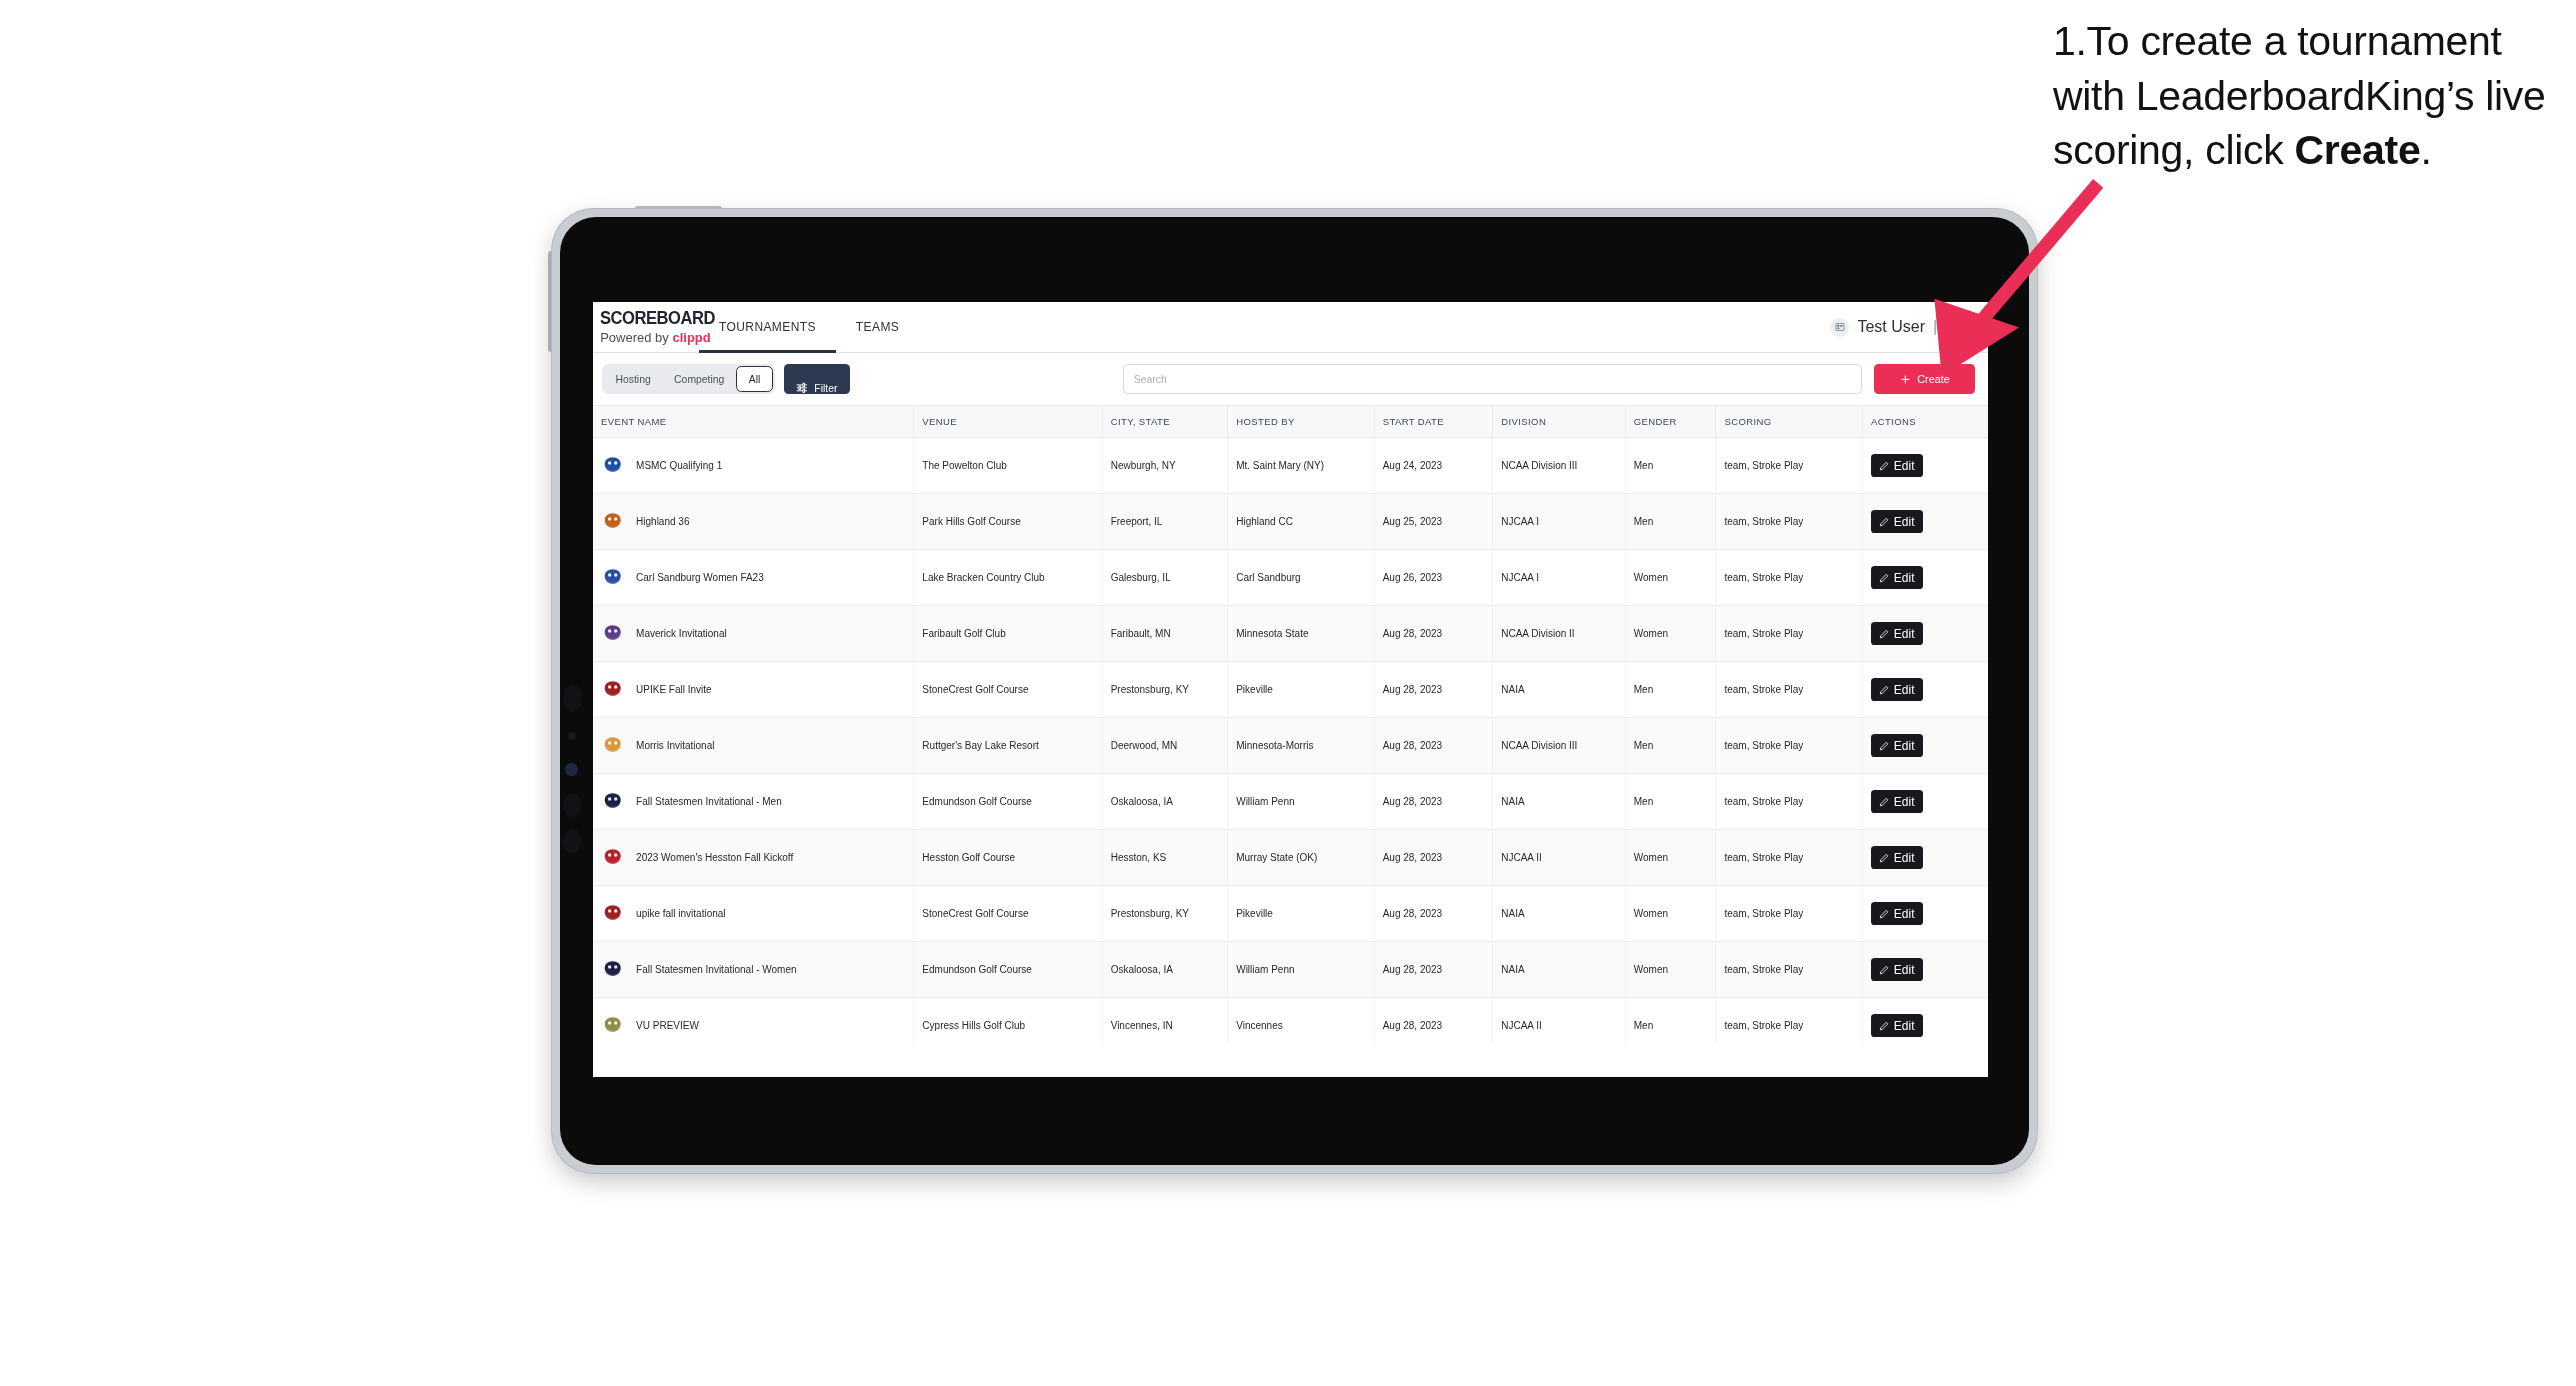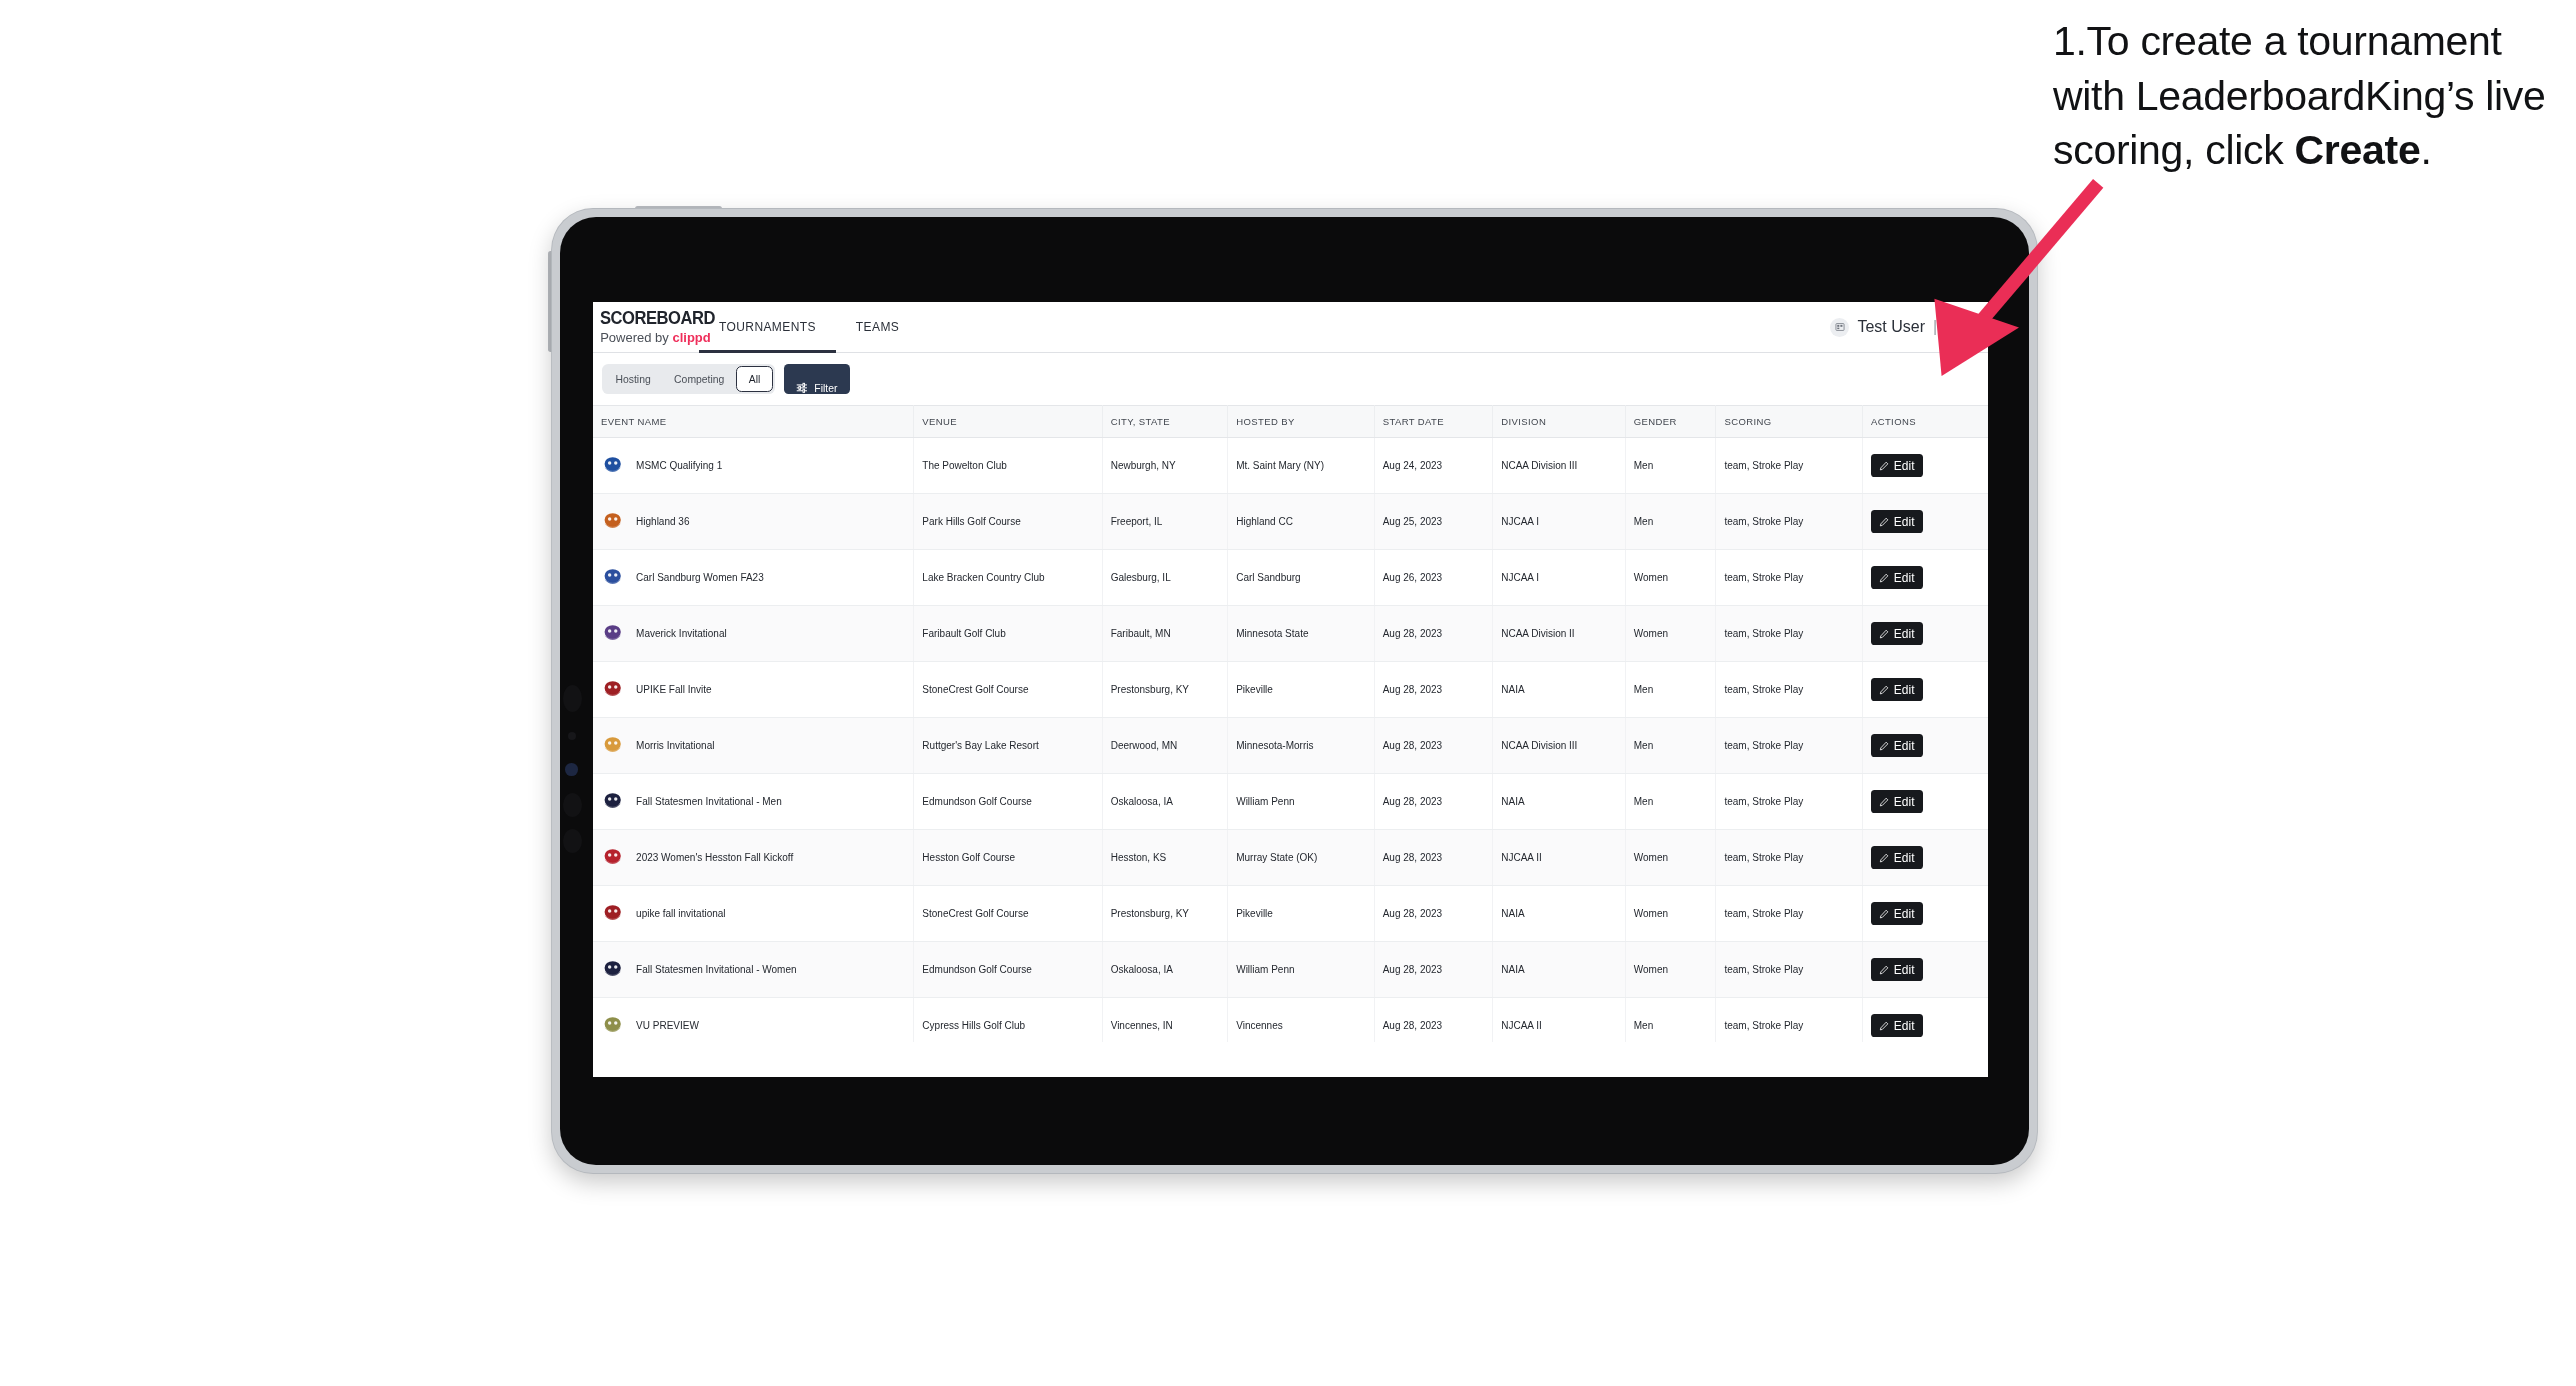--- a/index.html
+++ b/index.html
@@ -216,20 +216,30 @@
           <line x1="1" y1="4" x2="15" y2="4" stroke="#fff" stroke-width="1.4"></line>
           <line x1="1" y1="8" x2="15" y2="8" stroke="#fff" stroke-width="1.4"></line>
           <line x1="1" y1="12" x2="15" y2="12" stroke="#fff" stroke-width="1.4"></line>
           <rect x="9.6" y="1.8" width="2.1" height="4.4" fill="#2c3950" stroke="#fff" stroke-width="1.3"></rect>
           <rect x="4.0" y="5.8" width="2.1" height="4.4" fill="#2c3950" stroke="#fff" stroke-width="1.3"></rect>
           <rect x="9.6" y="9.8" width="2.1" height="4.4" fill="#2c3950" stroke="#fff" stroke-width="1.3"></rect>
         </svg>
         <span>Filter</span>
       </div>
 
+      <div id="search-wrap">
+        <input id="search-input" type="text" placeholder="Search" style="">
+        <button id="create-btn">
+          <svg width="10.8" height="10.8" viewBox="0 0 16 16">
+            <line x1="8" y1="2.2" x2="8" y2="13.8" stroke="#fff" stroke-width="1.7"></line>
+            <line x1="2.2" y1="8" x2="13.8" y2="8" stroke="#fff" stroke-width="1.7"></line>
+          </svg>
+          <span>Create</span>
+        </button>
+      </div>
     </div>
 
     <div id="table-scroll">
       <table>
         <thead>
           <tr>
             <th class="c-event">EVENT NAME</th>
             <th class="c-venue">VENUE</th>
             <th class="c-city">CITY, STATE</th>
             <th class="c-host">HOSTED BY</th>

